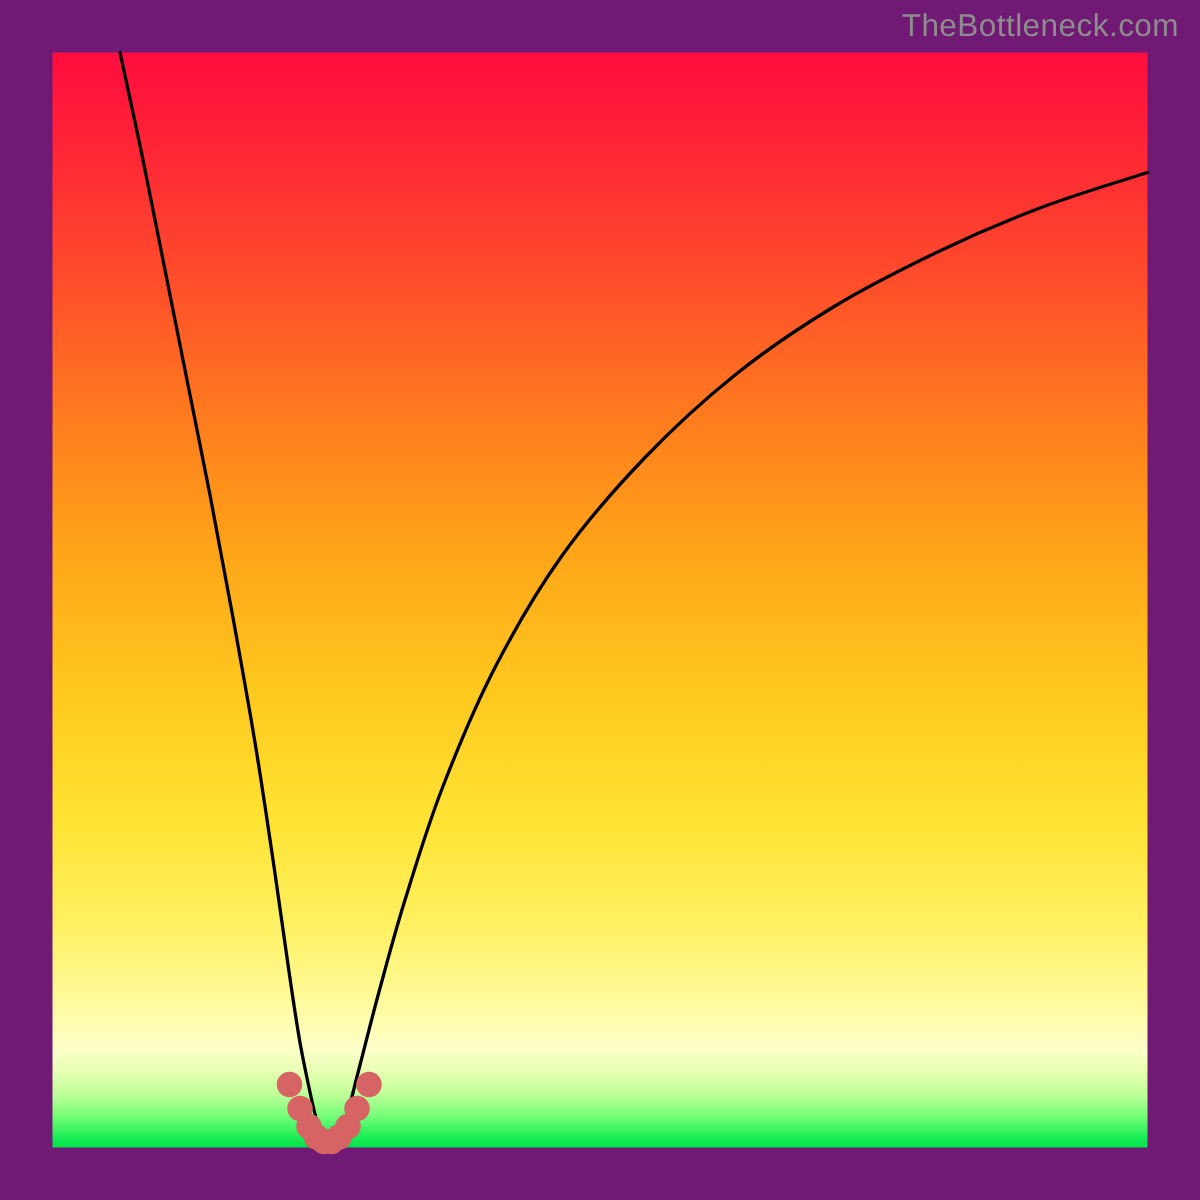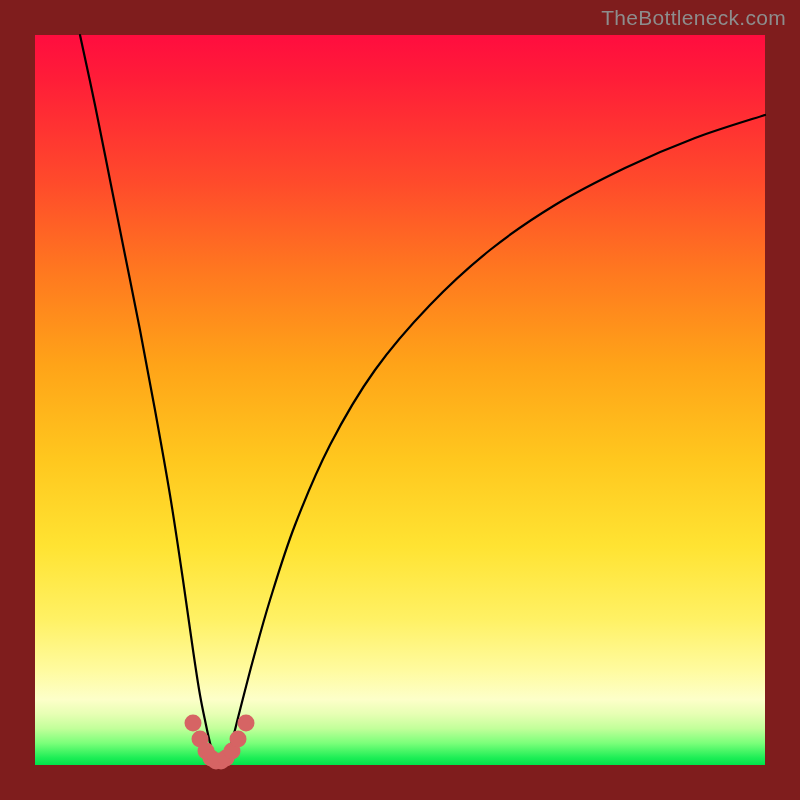--- a/index.html
+++ b/index.html
@@ -7,21 +7,21 @@
     padding: 0;
     width: 800px;
     height: 800px;
     background: #000;
     overflow: hidden;
     font-family: Arial, Helvetica, sans-serif;
   }
   .outer {
     width: 800px;
     height: 800px;
-    background: #7f1d1d;
+    background: #701a75;
     position: relative;
   }
   .watermark {
     position: absolute;
     top: 6px;
     right: 14px;
     color: #8d8d8d;
     font-size: 21px;
     letter-spacing: 0.3px;
     font-weight: 400;

